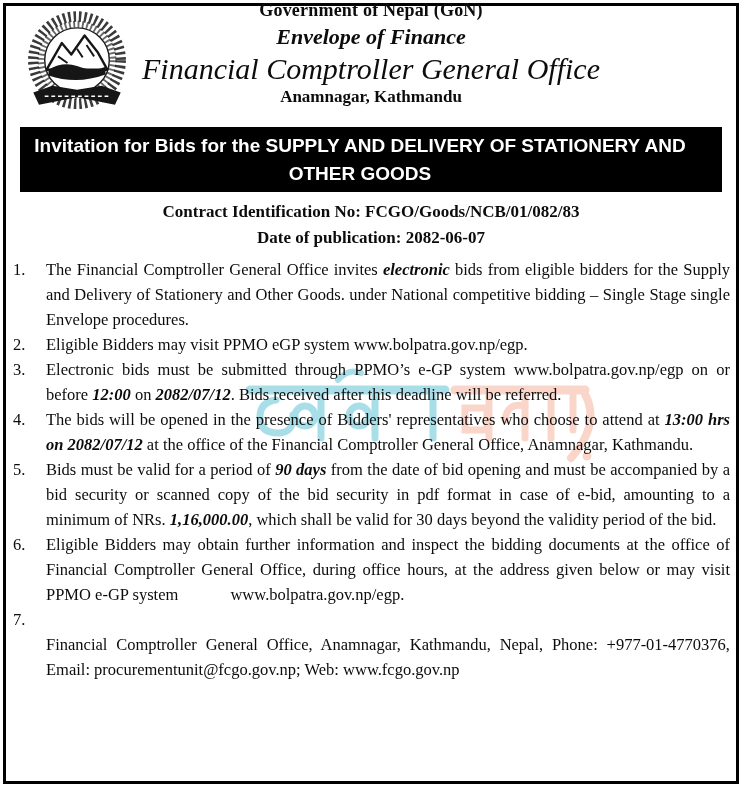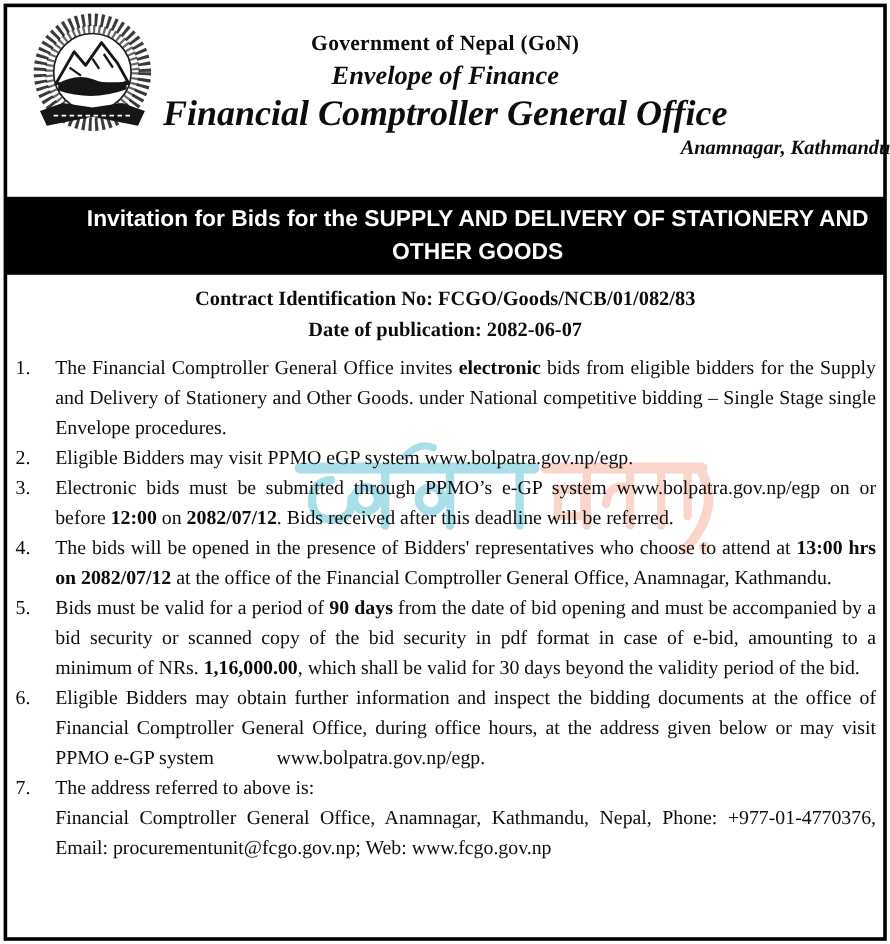--- a/index.html
+++ b/index.html
@@ -5,48 +5,48 @@
   html,body{margin:0;padding:0;background:#ffffff;}
   .page{
     position:relative;width:742px;height:787px;overflow:hidden;
     background:var(--paper,#ffffff);
     font-family:"Liberation Serif",serif;color:#0c0c0c;
     -webkit-font-smoothing:antialiased;
   }
   .frame{position:absolute;inset:3px;border:3px solid var(--frame,#000);z-index:0;pointer-events:none;}
 
   
-  .header{position:relative;z-index:1;height:164px;padding-top:26px;box-sizing:border-box;text-align:center;}
+  .header{position:relative;z-index:1;height:127px;padding-top:0;box-sizing:border-box;text-align:center;}
   .emblem{position:absolute;left:20px;top:8px;width:114px;height:112px;}
   .h-gov{font-size:18px;font-weight:bold;margin-bottom:3px;letter-spacing:.2px;}
   .h-min{font-size:22px;font-weight:bold;font-style:italic;margin-bottom:2px;}
-  .h-office{font-size:30px;font-weight:bold;font-style:italic;margin-bottom:1px;}
-  .h-addr{font-size:17px;font-weight:bold;font-style:italic;text-align:right;}
+  .h-office{font-size:30px;font-weight:normal;font-style:italic;margin-bottom:1px;}
+  .h-addr{font-size:17px;font-weight:bold;}
 
   
   .banner{
-    position:relative;z-index:1;margin:0 4px;height:65px;
+    position:relative;z-index:1;margin:0 20px;height:65px;
     background:var(--banner-bg,#000);color:var(--banner-fg,#fff);
-    display:flex;align-items:center;justify-content:flex-end;
+    display:flex;align-items:center;justify-content:flex-start;
   }
   .banner-title{
     font-family:"Liberation Sans",sans-serif;font-weight:bold;
     font-size:19px;line-height:28px;text-align:center;max-width:680px;
   }
 
   
   .meta{position:relative;z-index:1;text-align:center;padding:7px 0 3px;}
   .meta-line{font-weight:bold;font-size:17px;line-height:26px;}
 
   
   .list{position:relative;z-index:1;padding-top:3px;}
   .item{display:flex;}
   .num{flex:none;width:33px;padding-left:13px;font-size:16.5px;line-height:25px;}
   .item-body{flex:1;padding-right:12px;text-align:justify;font-size:16.5px;line-height:25px;}
-  .bi{font-weight:bold;}
+  .bi{font-weight:bold;font-style:italic;}
   .u{margin-left:48px;}
 
   
   .watermark{position:absolute;left:243px;top:350px;width:365px;height:125px;z-index:0;pointer-events:none;}
 </style>
 </head>
 <body>
 
 <div class="page">
   <div class="frame"></div>
@@ -129,16 +129,16 @@
       <div class="item">
         <div class="num">5.</div>
         <div class="item-body"><span>Bids must be valid for a period of </span><span class="bi">90 days</span><span> from the date of bid opening and must be accompanied by a bid security or scanned copy of the bid security in pdf format in case of e-bid, amounting to a minimum of NRs. </span><span class="bi">1,16,000.00</span><span>, which shall be valid for 30 days beyond the validity period of the bid.</span></div>
       </div>
       <div class="item">
         <div class="num">6.</div>
         <div class="item-body"><span>Eligible Bidders may obtain further information and inspect the bidding documents at the office of Financial Comptroller General Office, during office hours, at the address given below or may visit PPMO e-GP system </span><span class="u">www.bolpatra.gov.np/egp</span><span>.</span></div>
       </div>
       <div class="item">
         <div class="num">7.</div>
-        <div class="item-body"><span>The address referred to above is:</span><br><span>Financial Comptroller General Office, Anamnagar, Kathmandu, Nepal, Phone: +977-01-4770376, Email: procurementunit@fcgo.gov.np; Web: www.fcgo.gov.np</span></div>
+        <div class="item-body"><br><span>Financial Comptroller General Office, Anamnagar, Kathmandu, Nepal, Phone: +977-01-4770376, Email: procurementunit@fcgo.gov.np; Web: www.fcgo.gov.np</span></div>
       </div>
     </main>
 </div>
 
 </body></html>

